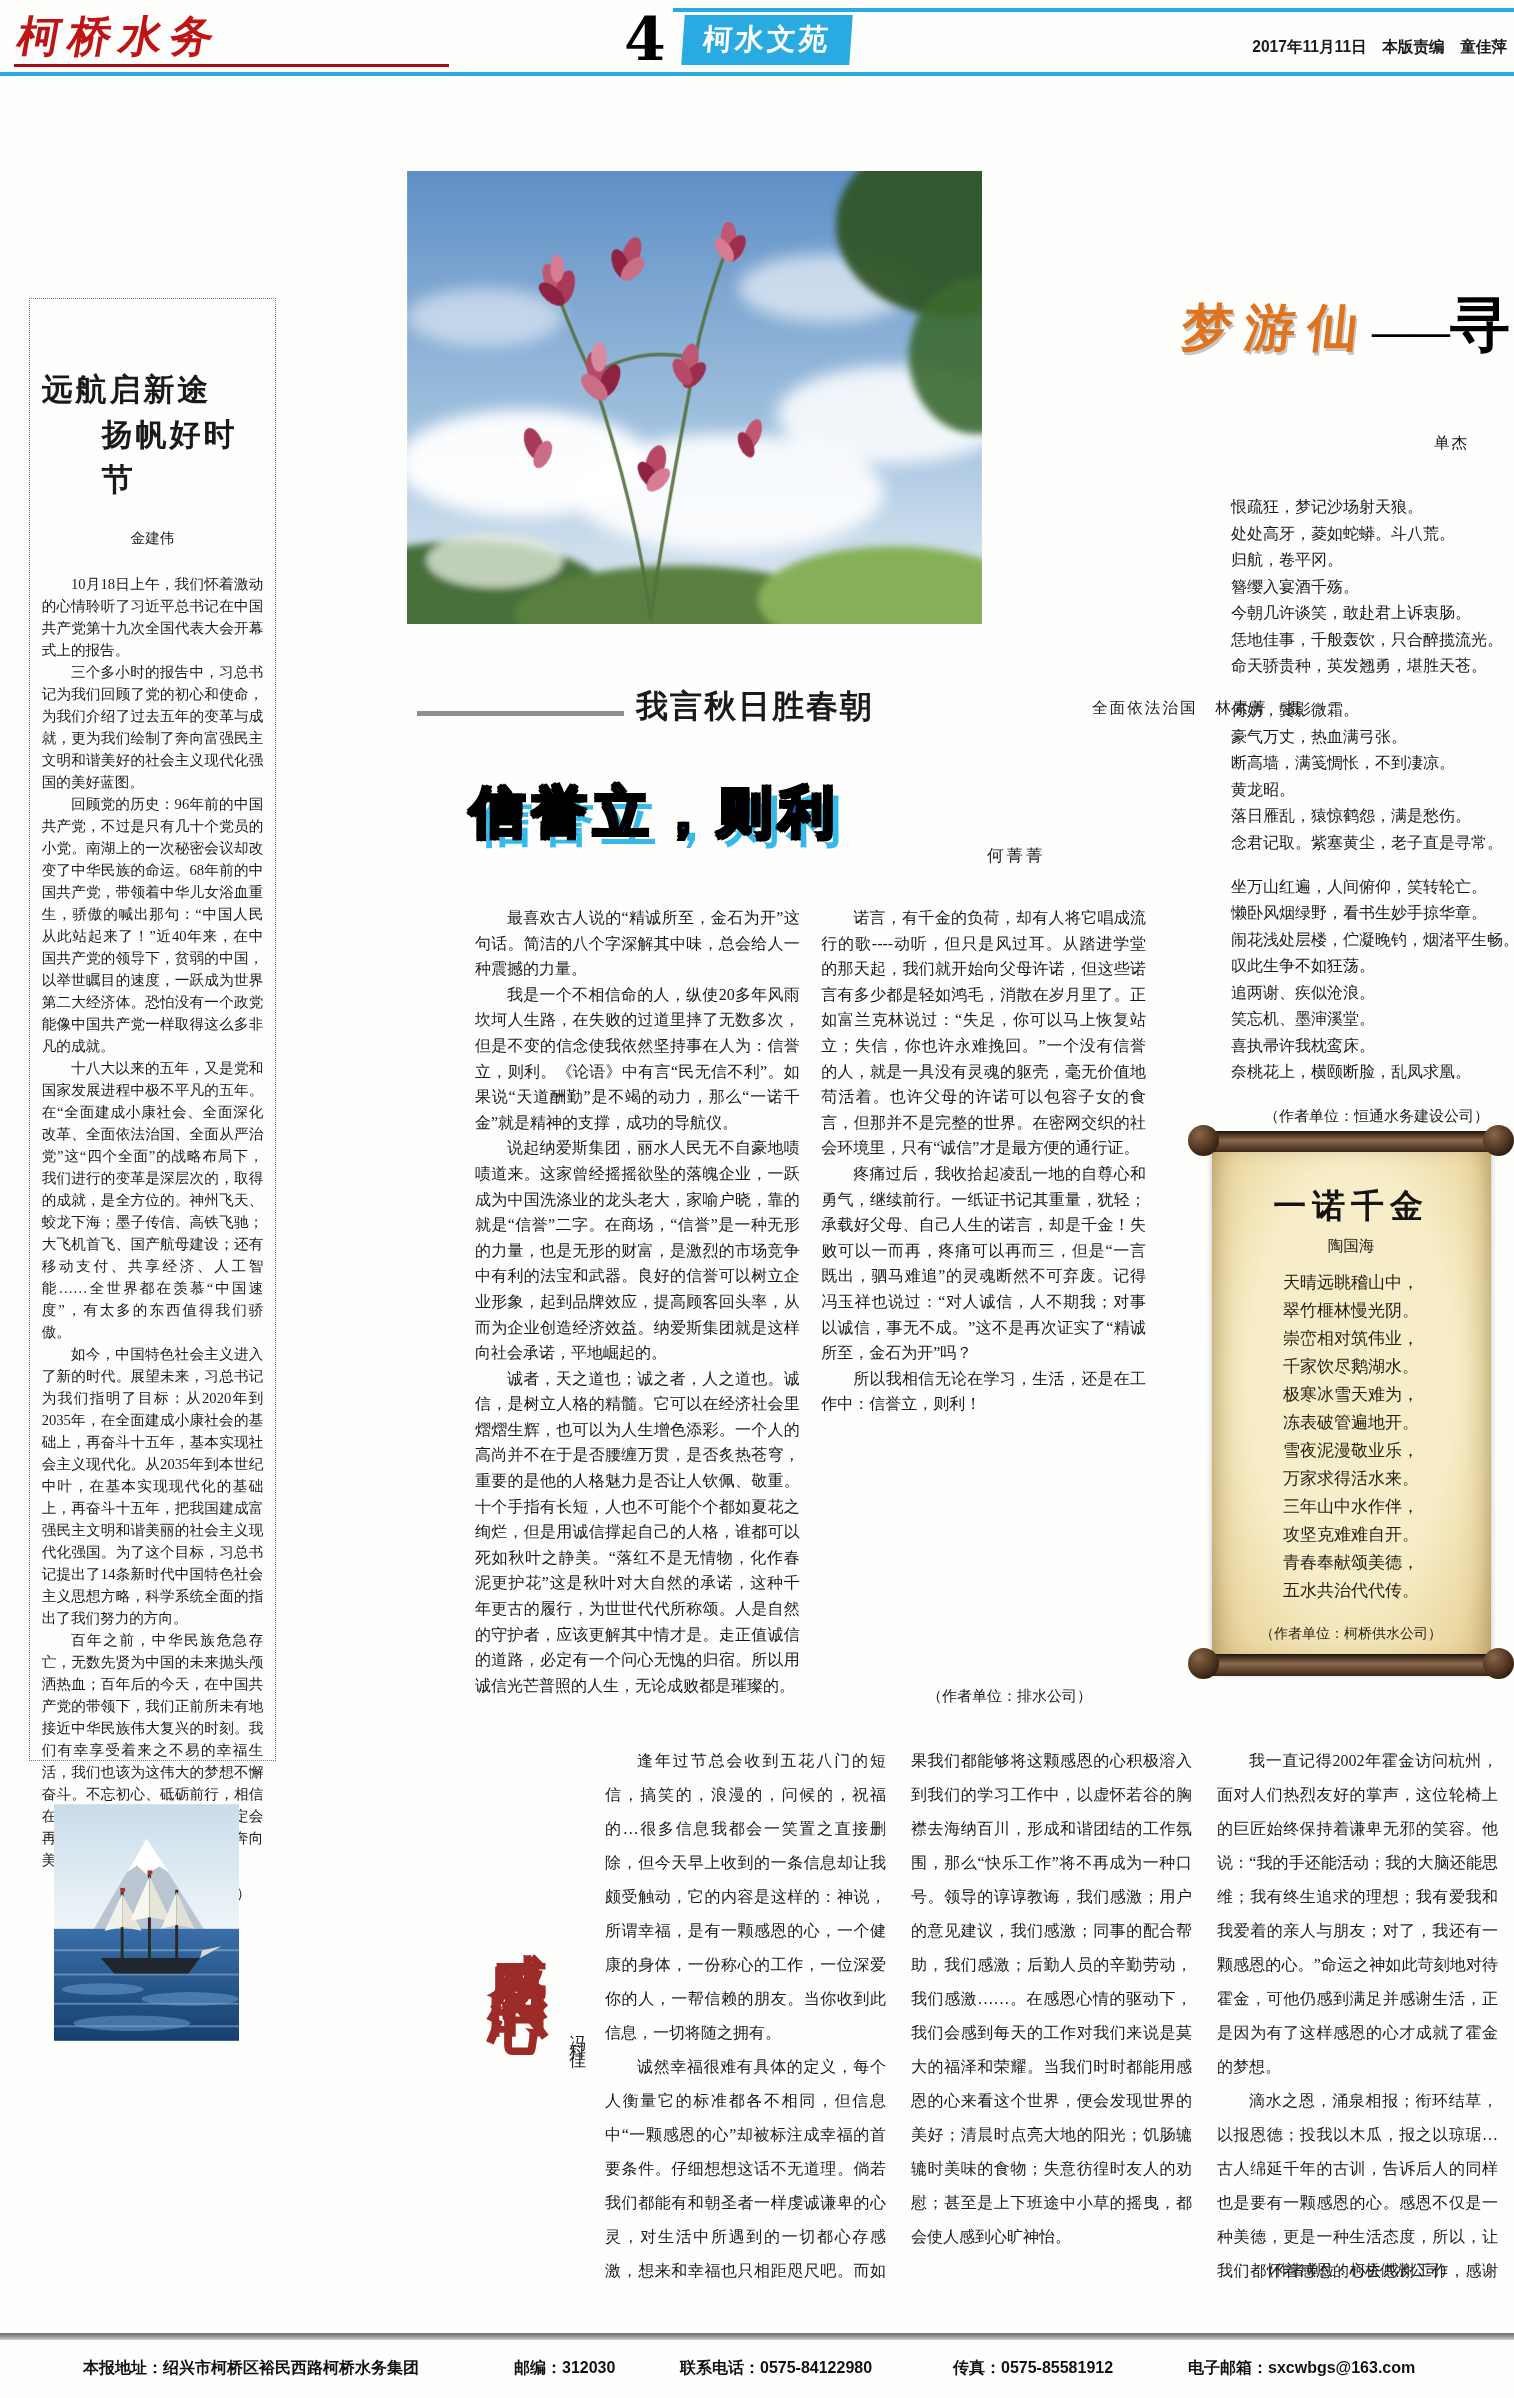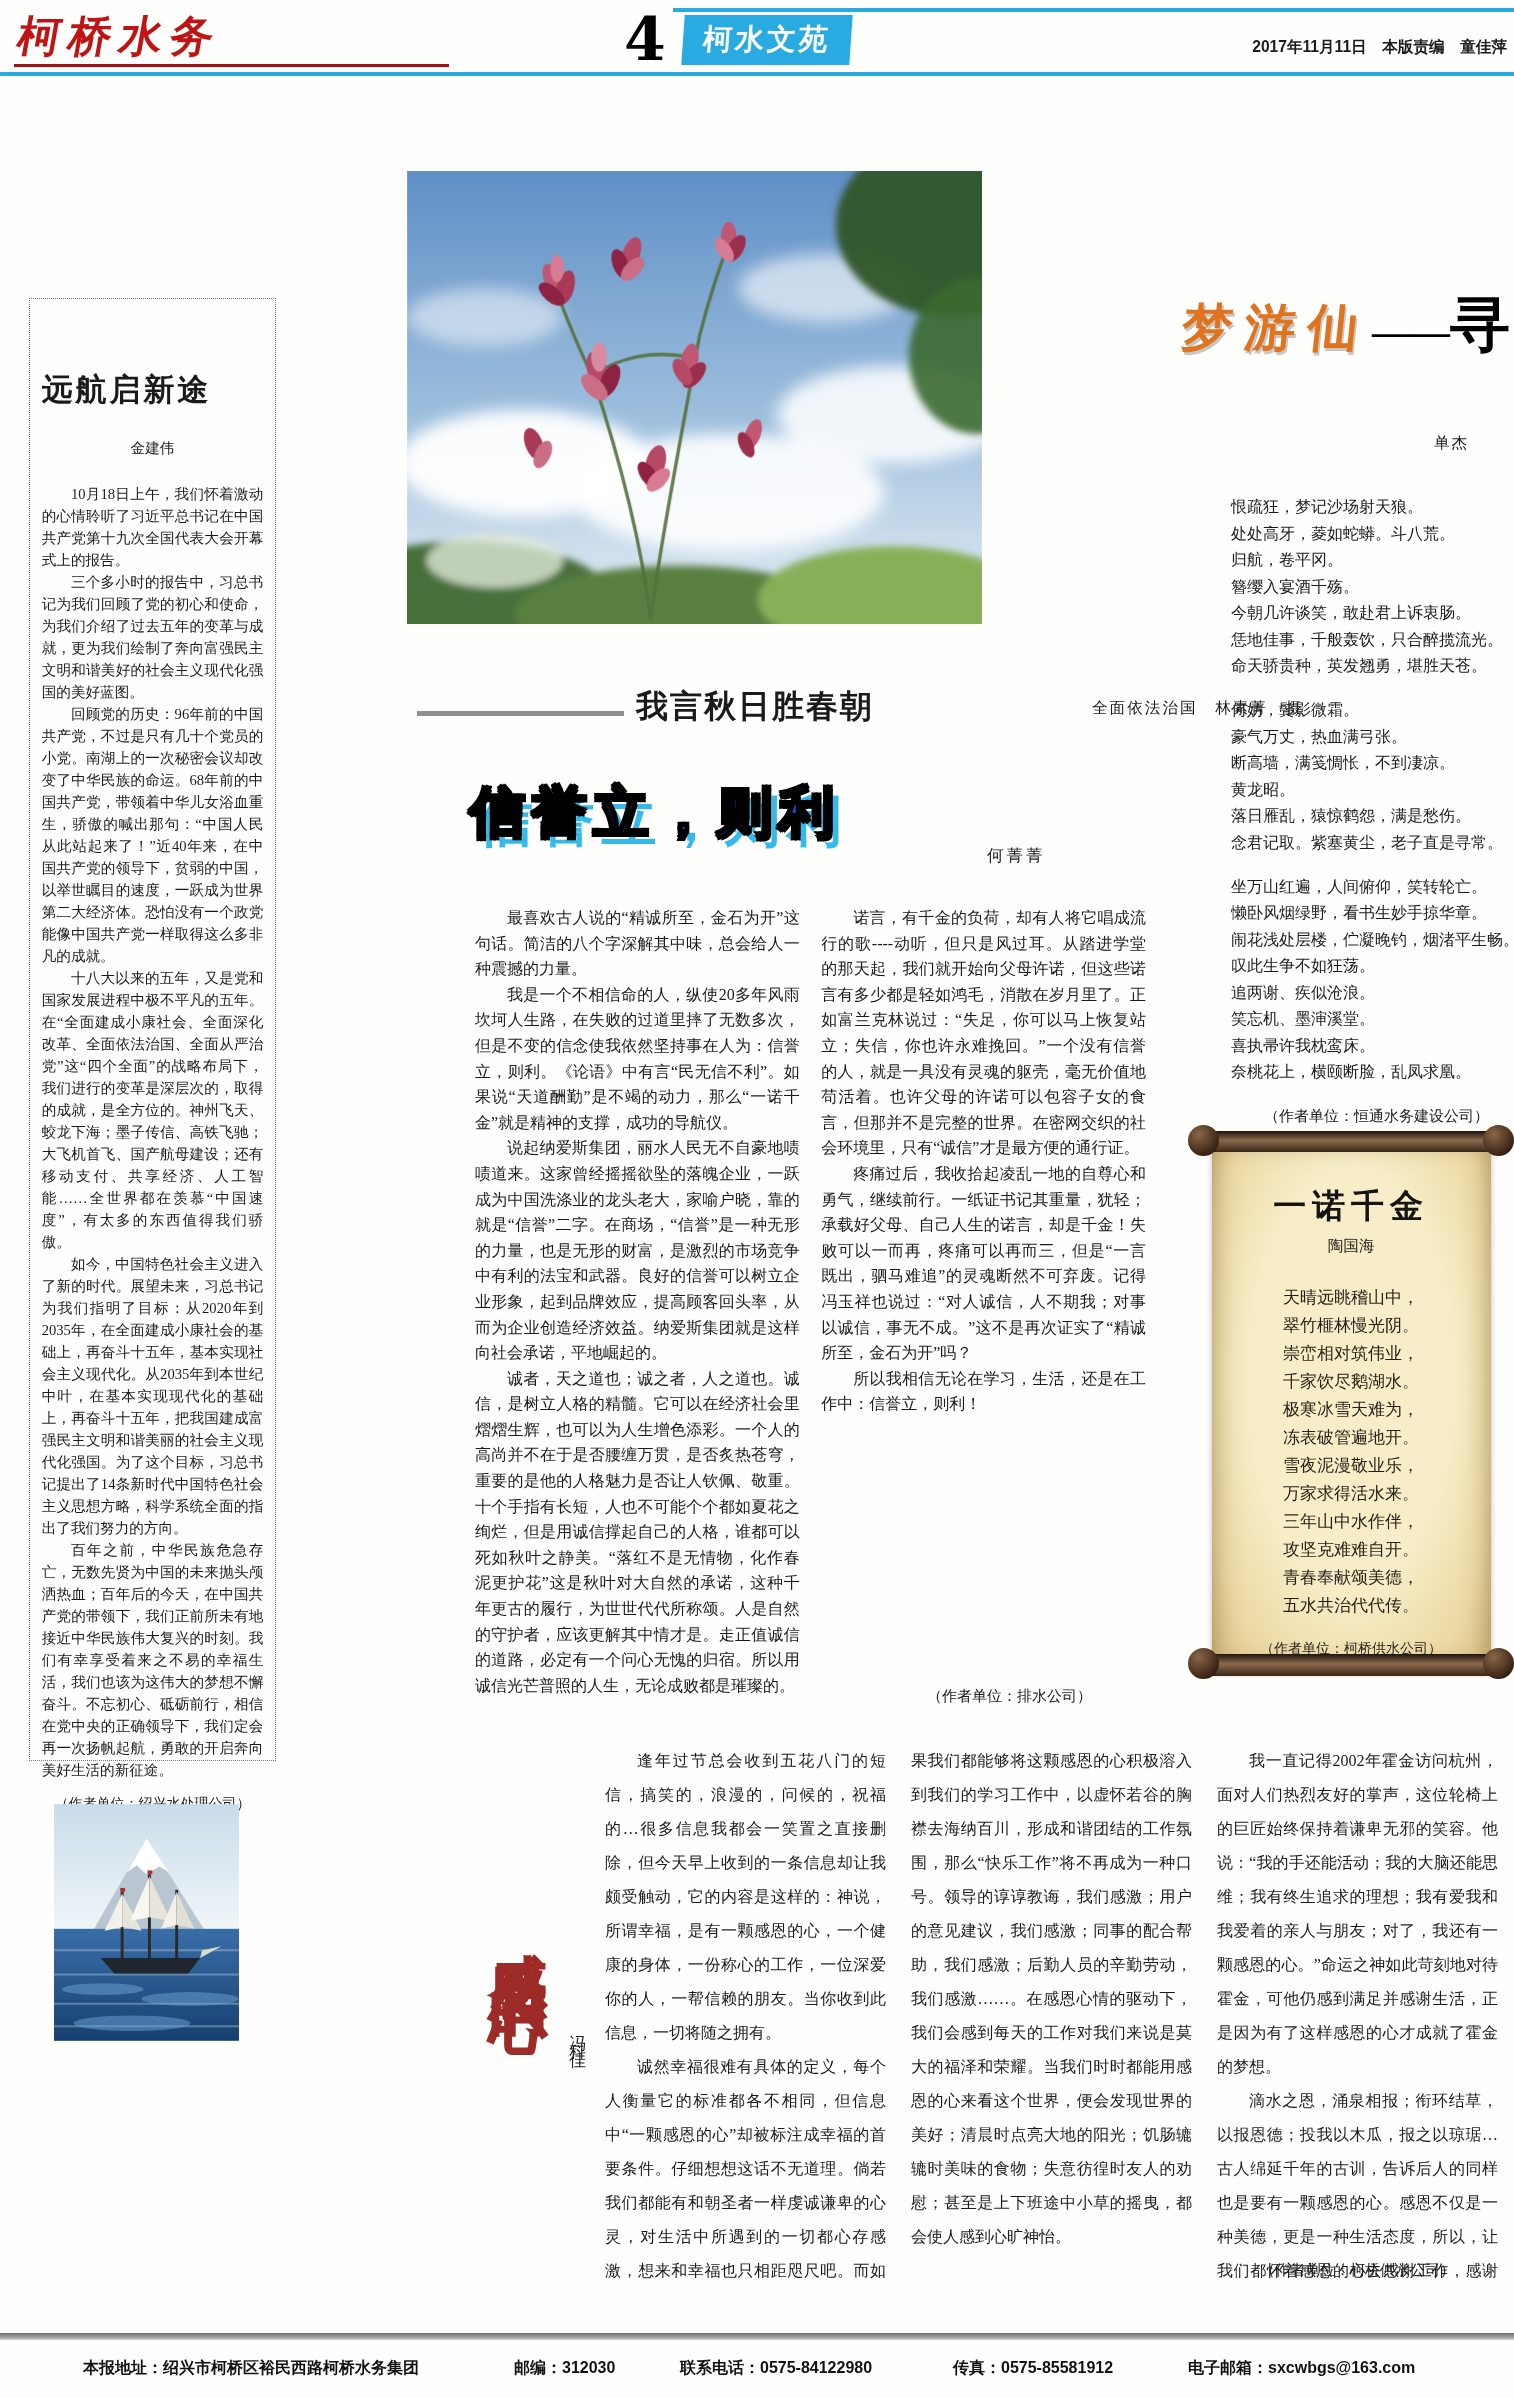--- a/index.html
+++ b/index.html
@@ -64,21 +64,21 @@
         background:radial-gradient(circle at 35% 30%,#8a6648,#3a2414 70%,#1c0f06);}
   .knob.tl{left:-7.8px;top:-2px;}.knob.tr{right:-7.8px;top:-2px;}
   .knob.bl{left:-7.8px;top:521px;}.knob.br{right:-7.8px;top:521px;}
   .parchment{position:absolute;left:15.6px;top:11.7px;width:279px;height:532px;border-radius:5.9px;
              background:radial-gradient(ellipse at 50% 45%,#f7eec9 50%,#ecd9a4 80%,#d9bf84 100%);
              box-shadow:inset 0 0 27px rgba(110,80,25,.55), 0 2.9px 5.9px rgba(0,0,0,.25);
              text-align:center;box-sizing:border-box;padding-top:45px;}
   .scroll-title{font-size:33px;font-weight:bold;letter-spacing:5.9px;
                 font-family:"Liberation Sans",sans-serif;color:#161412;}
   .scroll-author{margin-top:7.8px;font-size:15.6px;color:#2a241c;}
-  .scroll-lines{margin:27px auto 0;width:fit-content;text-align:left;}
+  .scroll-lines{margin:12px auto 0;width:fit-content;text-align:left;}
   .scroll-lines .poem-line{font-size:17px;line-height:28px;color:#241e14;}
   .scroll-attrib{margin-top:19.5px;font-size:14px;color:#241e14;}
   
   .ship-pic{left:54px;top:1804px;width:185px;height:237px;overflow:hidden;}
   
   .grat-title{left:480px;top:1908px;writing-mode:vertical-rl;font-size:57px;font-weight:900;
               color:#9d2c28;letter-spacing:13.7px;font-family:"Liberation Sans",sans-serif;
               -webkit-text-stroke:2px #9d2c28;}
   .grat-author{left:566px;top:2021px;writing-mode:vertical-rl;font-size:16.6px;letter-spacing:8.8px;}
   .grat-body{left:605px;top:1744px;width:893px;height:564px;
@@ -101,20 +101,21 @@
   <div class="abs masthead">柯桥水务</div>
   <div class="abs red-rule"></div>
   <div class="abs blue-rule-top"></div>
   <div class="abs page-num">4</div>
   <div class="abs section-box">柯水文苑</div>
   <div class="abs dateline">2017年11月11日　本版责编　童佳萍</div>
   <div class="abs blue-rule-full"></div>
 
   <div class="abs left-box">
     <div class="lb-title1">远航启新途</div>
+    <div class="lb-title2">扬帆好时节</div>
     <div class="lb-author">金建伟</div>
     <div class="lb-body">
         <p>10月18日上午，我们怀着激动的心情聆听了习近平总书记在中国共产党第十九次全国代表大会开幕式上的报告。</p>
         <p>三个多小时的报告中，习总书记为我们回顾了党的初心和使命，为我们介绍了过去五年的变革与成就，更为我们绘制了奔向富强民主文明和谐美好的社会主义现代化强国的美好蓝图。</p>
         <p>回顾党的历史：96年前的中国共产党，不过是只有几十个党员的小党。南湖上的一次秘密会议却改变了中华民族的命运。68年前的中国共产党，带领着中华儿女浴血重生，骄傲的喊出那句：“中国人民从此站起来了！”近40年来，在中国共产党的领导下，贫弱的中国，以举世瞩目的速度，一跃成为世界第二大经济体。恐怕没有一个政党能像中国共产党一样取得这么多非凡的成就。</p>
         <p>十八大以来的五年，又是党和国家发展进程中极不平凡的五年。在“全面建成小康社会、全面深化改革、全面依法治国、全面从严治党”这“四个全面”的战略布局下，我们进行的变革是深层次的，取得的成就，是全方位的。神州飞天、蛟龙下海；墨子传信、高铁飞驰；大飞机首飞、国产航母建设；还有移动支付、共享经济、人工智能……全世界都在羡慕“中国速度”，有太多的东西值得我们骄傲。</p>
         <p>如今，中国特色社会主义进入了新的时代。展望未来，习总书记为我们指明了目标：从2020年到2035年，在全面建成小康社会的基础上，再奋斗十五年，基本实现社会主义现代化。从2035年到本世纪中叶，在基本实现现代化的基础上，再奋斗十五年，把我国建成富强民主文明和谐美丽的社会主义现代化强国。为了这个目标，习总书记提出了14条新时代中国特色社会主义思想方略，科学系统全面的指出了我们努力的方向。</p>
         <p>百年之前，中华民族危急存亡，无数先贤为中国的未来抛头颅洒热血；百年后的今天，在中国共产党的带领下，我们正前所未有地接近中华民族伟大复兴的时刻。我们有幸享受着来之不易的幸福生活，我们也该为这伟大的梦想不懈奋斗。不忘初心、砥砺前行，相信在党中央的正确领导下，我们定会再一次扬帆起航，勇敢的开启奔向美好生活的新征途。</p>
       </div>
     <div class="lb-attrib">（作者单位：绍兴水处理公司）</div>

